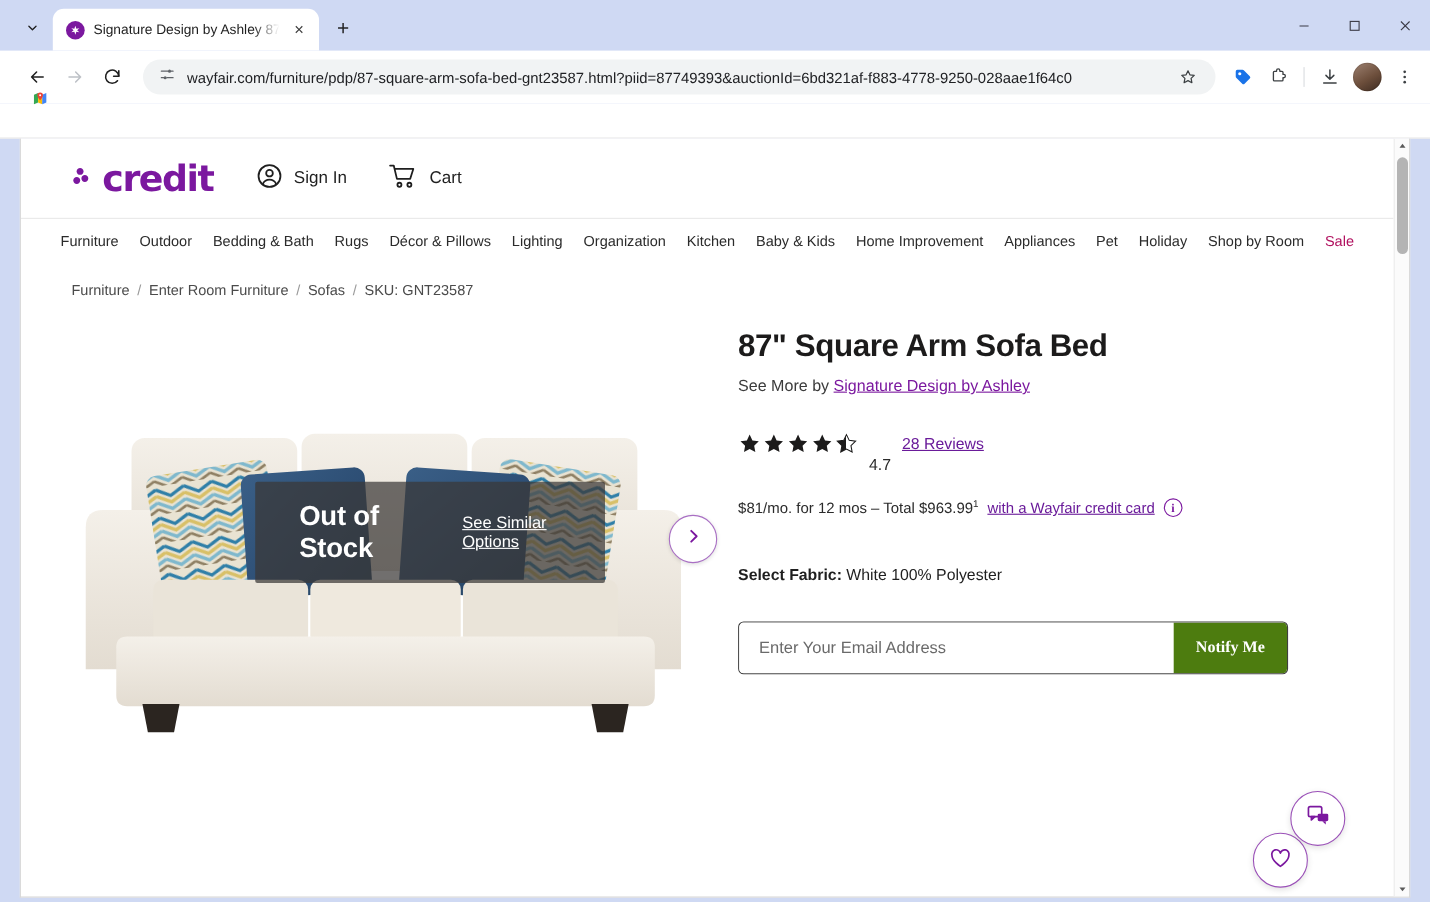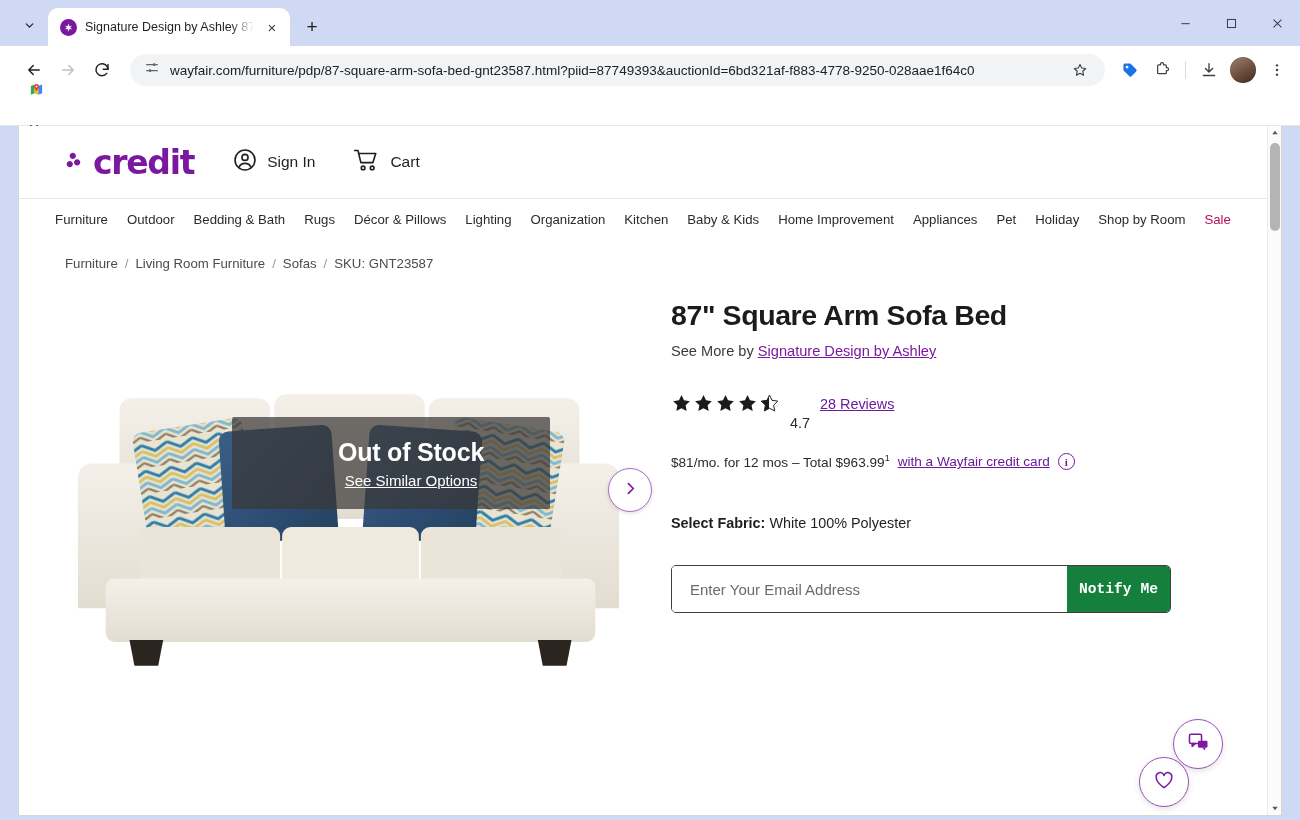--- a/index.html
+++ b/index.html
@@ -172,23 +172,23 @@
   }
   .gallery { width: 600px; position: relative; flex: 0 0 600px; }
   .sofa-wrap {
     position: relative; width: 100%; height: 420px;
     display: flex; align-items: center; justify-content: center;
     margin-top: 28px;
   }
   .sofa-svg { width: 555px; height: 300px; }
   .oos-overlay {
     position: absolute;
-    left: 183px; top: 96px; width: 318px; height: 92px;
+    left: 183px; top: 117px; width: 318px; height: 92px;
     background: rgba(58,56,54,.72);
-    display: flex; flex-direction: column;
+    display: flex; 
     align-items: center; justify-content: center; gap: 5px;
     border-radius: 2px;
     padding-left: 40px;
   }
   .oos-title { color: #fff; font-size: 25px; font-weight: 600; letter-spacing: -.2px; }
   .oos-link { color: #fff; font-size: 15px; text-decoration: underline; }
   .carousel-next {
     position: absolute; right: -3px; top: 147px;
     width: 44px; height: 44px; border-radius: 50%;
     background: #fff; border: 1.4px solid #a96fc4;
@@ -256,23 +256,23 @@
     display: flex; margin-top: 34px; width: 500px; height: 48px;
     border: 1.4px solid #3f3f3f; border-radius: 5px; overflow: hidden;
   }
   .notify-input {
     flex: 1; border: none; outline: none; padding: 0 18px;
     font-size: 15px; color: #3f3f3f; background: #fff;
     font-family: "Liberation Sans", sans-serif;
   }
   .notify-input::placeholder { color: #6a6a6a; }
   .notify-btn {
-    width: 103px; background: #15803d; color: #fff;
+    width: 103px; background: #4d7c0f; color: #fff;
     border: none; font-size: 14.6px; font-weight: bold;
-    font-family: Liberation Mono, monospace;
+    font-family: Liberation Serif, serif;
     display: flex; align-items: center; justify-content: center;
   }
 
   
   .fab-chat {
     position: absolute; right: 44px; bottom: 46px;
     width: 50px; height: 50px; border-radius: 50%;
     background: #fff; border: 1.4px solid #9b51b8;
     display: flex; align-items: center; justify-content: center;
     color: #7b189f; z-index: 6;
@@ -476,21 +476,21 @@
         <a>Appliances</a>
         <a>Pet</a>
         <a>Holiday</a>
         <a>Shop by Room</a>
         <a class="sale">Sale</a>
       </div>
 
       <div class="crumbs">
         <a>Furniture</a>
         <span class="sep">/</span>
-        <a>Living Room Furniture</a>
+        <a>Enter Room Furniture</a>
         <span class="sep">/</span>
         <a>Sofas</a>
         <span class="sep">/</span>
         <span>SKU: GNT23587</span>
       </div>
 
       <div class="pdp">
 
         <div class="gallery">
           <div class="sofa-wrap">

